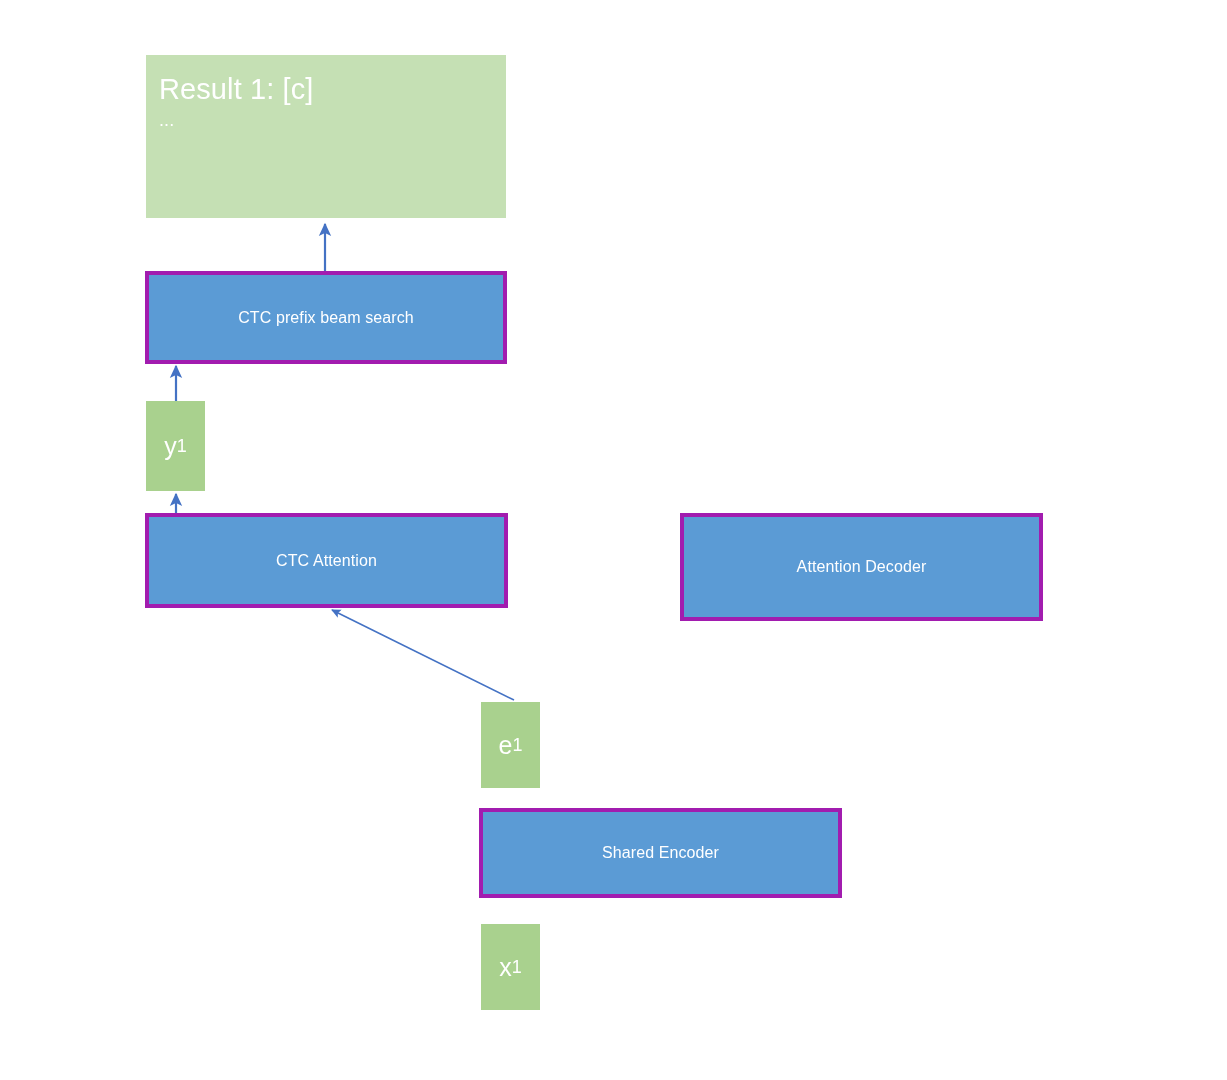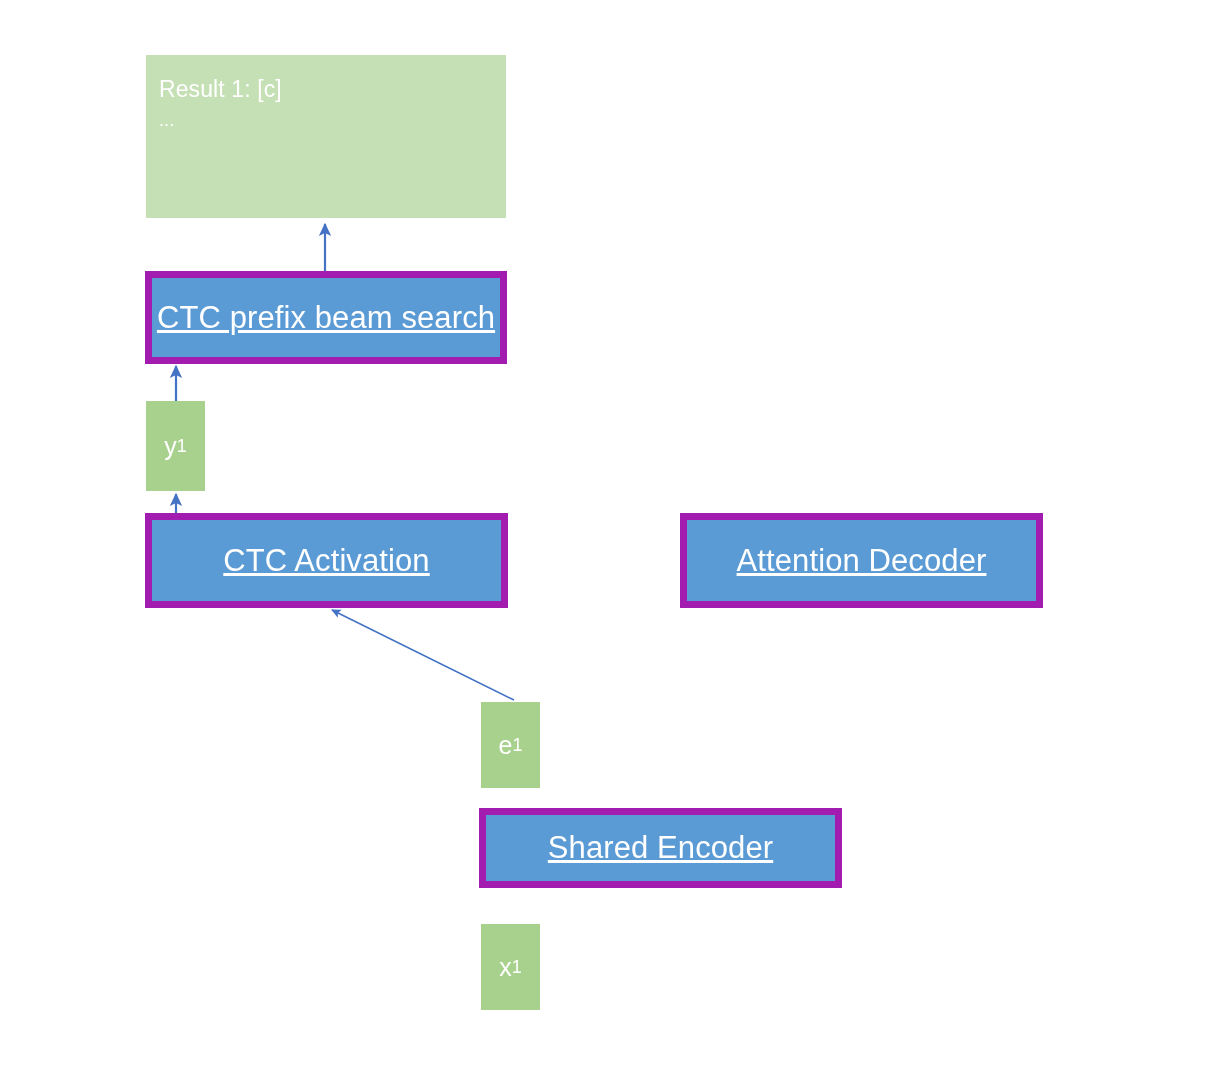--- a/index.html
+++ b/index.html
@@ -24,23 +24,22 @@
     position: absolute;
     box-sizing: border-box;
     display: flex;
     align-items: center;
     justify-content: center;
     color: #ffffff;
     letter-spacing: 0.1px;
   }
   .node-blue {
     background: #5B9BD5;
-    border: 7px solid #a21caf;
-    font-size: 31px;
-    text-decoration: underline;
+    border: 4px solid #a21caf;
+    font-size: 16px;
   }
   .node-green-light {
     background: #C5E0B4;
     border: none;
   }
   .node-green {
     background: #A9D18E;
     border: none;
     font-size: 25px;
   }
@@ -48,21 +47,21 @@
   #result-box {
     left: 146px;
     top: 55px;
     width: 360px;
     height: 163px;
     display: block;
     padding: 18px 0 0 13px;
   }
   #result-box .result-line {
     color: #ffffff;
-    font-size: 23px;
+    font-size: 29px;
     line-height: 32px;
     white-space: pre;
   }
   #result-box .result-ellipsis {
     color: #ffffff;
     font-size: 18px;
     line-height: 30px;
     white-space: pre;
   }
   #ctc-beam-box {
@@ -80,33 +79,33 @@
   #ctc-activation-box {
     left: 145px;
     top: 513px;
     width: 363px;
     height: 95px;
   }
   #attention-decoder-box {
     left: 680px;
     top: 513px;
     width: 363px;
-    height: 95px;
+    height: 108px;
   }
   #e1-box {
     left: 481px;
     top: 702px;
     width: 59px;
     height: 86px;
   }
   #shared-encoder-box {
     left: 479px;
     top: 808px;
     width: 363px;
-    height: 80px;
+    height: 90px;
   }
   #x1-box {
     left: 481px;
     top: 924px;
     width: 59px;
     height: 86px;
   }
   .sub {
     font-size: 0.72em;
     vertical-align: -0.22em;
@@ -143,21 +142,21 @@
 <div class="node node-blue" id="ctc-beam-box">
   <span class="lbl">CTC prefix beam search</span>
 </div>
 
 <div class="node node-green" id="y1-box">
   <span class="lbl">y</span>
     <span class="sub">1</span>
 </div>
 
 <div class="node node-blue" id="ctc-activation-box">
-  <span class="lbl">CTC Activation</span>
+  <span class="lbl">CTC Attention</span>
 </div>
 
 <div class="node node-blue" id="attention-decoder-box">
   <span class="lbl">Attention Decoder</span>
 </div>
 
 <div class="node node-green" id="e1-box">
   <span class="lbl">e</span>
     <span class="sub">1</span>
 </div>

